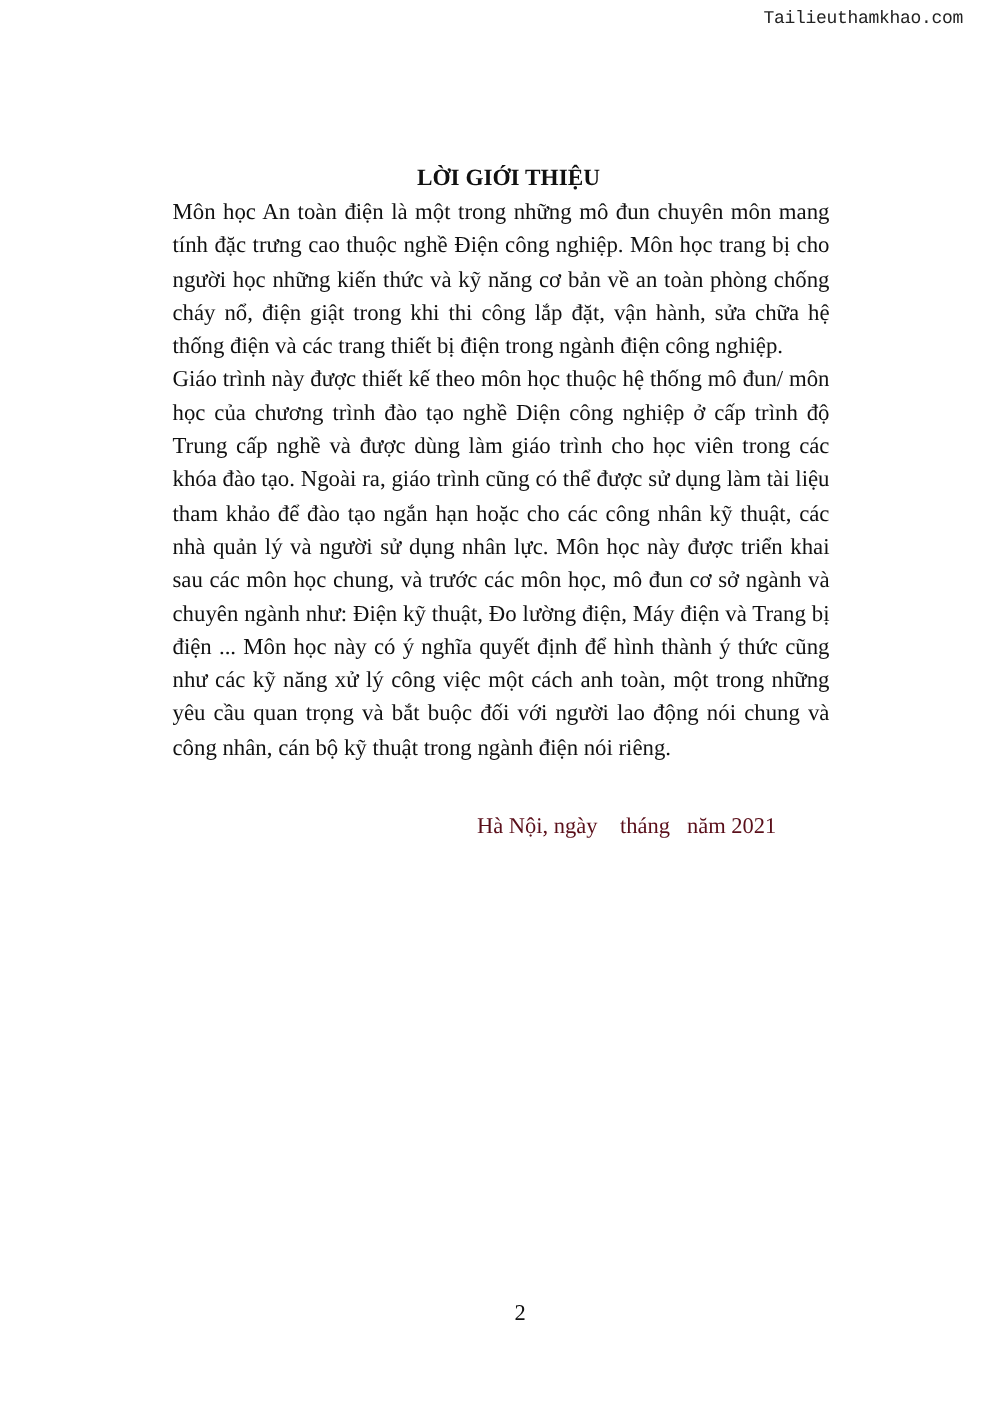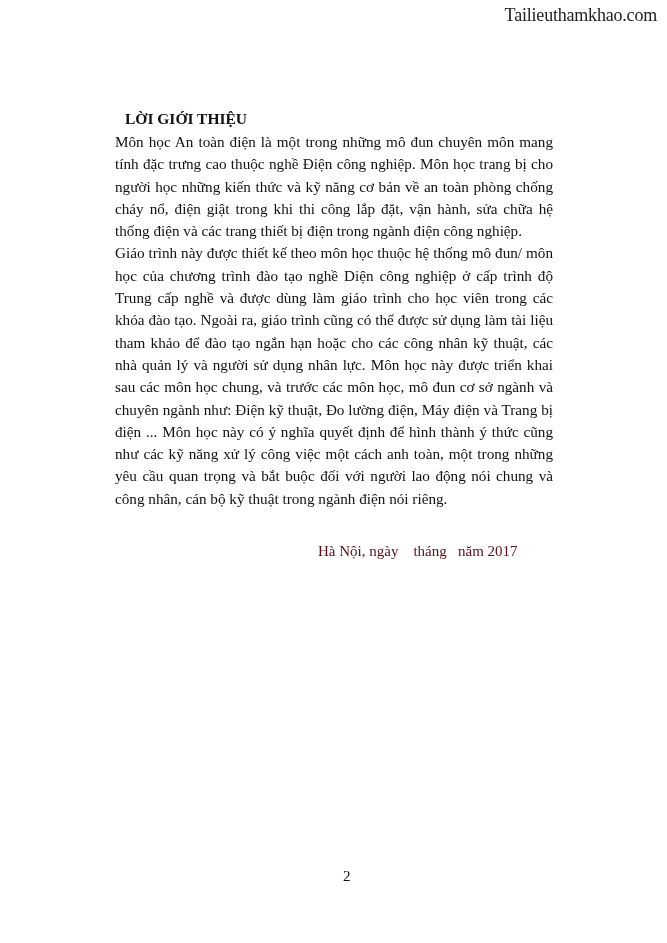--- a/index.html
+++ b/index.html
@@ -1,28 +1,28 @@
 <!DOCTYPE html>
 <html><head>
   <meta charset="utf-8">
   <style>
     html, body { margin: 0; padding: 0; background: #ffffff; }
     body { width: 667px; height: 943px; position: relative; overflow: hidden; }
     .watermark {
-      position: absolute; top: 5px; right: 10px;
-      font-family: Liberation Serif, serif; font-size: 18px;
+      position: absolute; top: 5px; right: 25px;
+      font-family: Liberation Mono, monospace; font-size: 12px;
       color: #222; letter-spacing: -0.2px;
     }
     .page-content {
       position: absolute; left: 115px; top: 108px; width: 438px;
       font-family: "Liberation Serif", serif; font-size: 15.2px; line-height: 22.3px;
       color: #111;
     }
     .title {
-      font-weight: bold; font-size: 15.5px;
+      text-align: center; font-weight: bold; font-size: 15.5px;
       margin: 0 0 1px 0; line-height: 22px; padding-left: 10px;
     }
     .para { text-align: justify; margin: 0; }
     .signature {
       position: absolute; left: 318px; top: 543px;
       font-family: "Liberation Serif", serif; font-size: 15px; color: #5a0f1a;
       white-space: pre;
     }
     .page-number {
       position: absolute; left: 343px; top: 868px;
@@ -33,15 +33,15 @@
 <body>
 
 <div class="watermark">Tailieuthamkhao.com</div>
 
 <div class="page-content">
   <h1 class="title">LỜI GIỚI THIỆU</h1>
   <p class="para">Môn học An toàn điện là một trong những mô đun chuyên môn mang tính đặc trưng cao thuộc nghề Điện công nghiệp. Môn học trang bị cho người học những kiến thức và kỹ năng cơ bản về an toàn phòng chống cháy nổ, điện giật trong khi thi công lắp đặt, vận hành, sửa chữa hệ thống điện và các trang thiết bị điện trong ngành điện công nghiệp.</p>
   <p class="para">Giáo trình này được thiết kế theo môn học thuộc hệ thống mô đun/ môn học của chương trình đào tạo nghề Diện công nghiệp ở cấp trình độ Trung cấp nghề và được dùng làm giáo trình cho học viên trong các khóa đào tạo. Ngoài ra, giáo trình cũng có thể được sử dụng làm tài liệu tham khảo để đào tạo ngắn hạn hoặc cho các công nhân kỹ thuật, các nhà quản lý và người sử dụng nhân lực. Môn học này được triển khai sau các môn học chung, và trước các môn học, mô đun cơ sở ngành và chuyên ngành như: Điện kỹ thuật, Đo lường điện, Máy điện và Trang bị điện ...  Môn học này có ý nghĩa quyết định để hình thành ý thức cũng như các kỹ năng xử lý công việc một cách anh toàn, một trong những yêu cầu quan trọng và bắt buộc đối với người lao động nói chung và công nhân, cán bộ kỹ thuật trong ngành điện nói riêng.</p>
 </div>
 
-<div class="signature">Hà Nội, ngày    tháng   năm 2017</div>
+<div class="signature">Hà Nội, ngày    tháng   năm 2021</div>
 
 <div class="page-number">2</div>
 
 </body></html>

